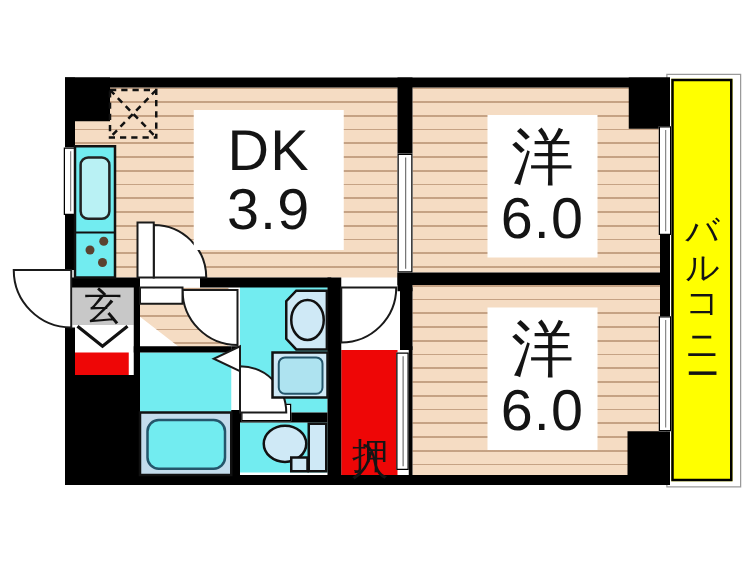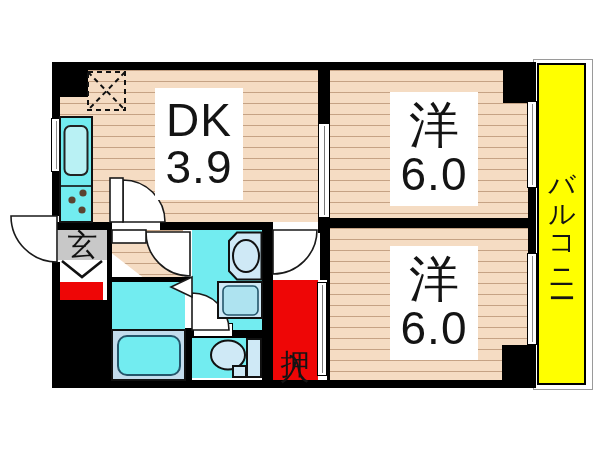--- a/index.html
+++ b/index.html
@@ -145,21 +145,21 @@
       <rect x="223" y="286" width="35" height="29" rx="5" fill="#aee3f0" stroke="#24566b" stroke-width="1.6"></rect>
     </g>
 
     <g stroke="#111" stroke-width="2">
       <rect x="247" y="339" width="14" height="38" fill="#cfe9f6"></rect>
       <ellipse cx="228" cy="355" rx="17" ry="14.5" fill="#cfe9f6"></ellipse>
       <rect x="233" y="366" width="13" height="11" fill="#cfe9f6"></rect>
     </g>
   </svg>
 
-  <div class="label-box" style="left:155px;top:88px;width:88px;height:112px;">
+  <div class="label-box" style="left:155px;top:88px;width:120px;height:112px;">
     <div class="big">DK</div>
     <div class="big">3.9</div>
   </div>
   <div class="label-box" style="left:390px;top:92px;width:88px;height:114px;">
     <div class="cjk-big">洋</div>
     <div class="big">6.0</div>
   </div>
   <div class="label-box" style="left:390px;top:246px;width:88px;height:114px;">
     <div class="cjk-big">洋</div>
     <div class="big">6.0</div>

